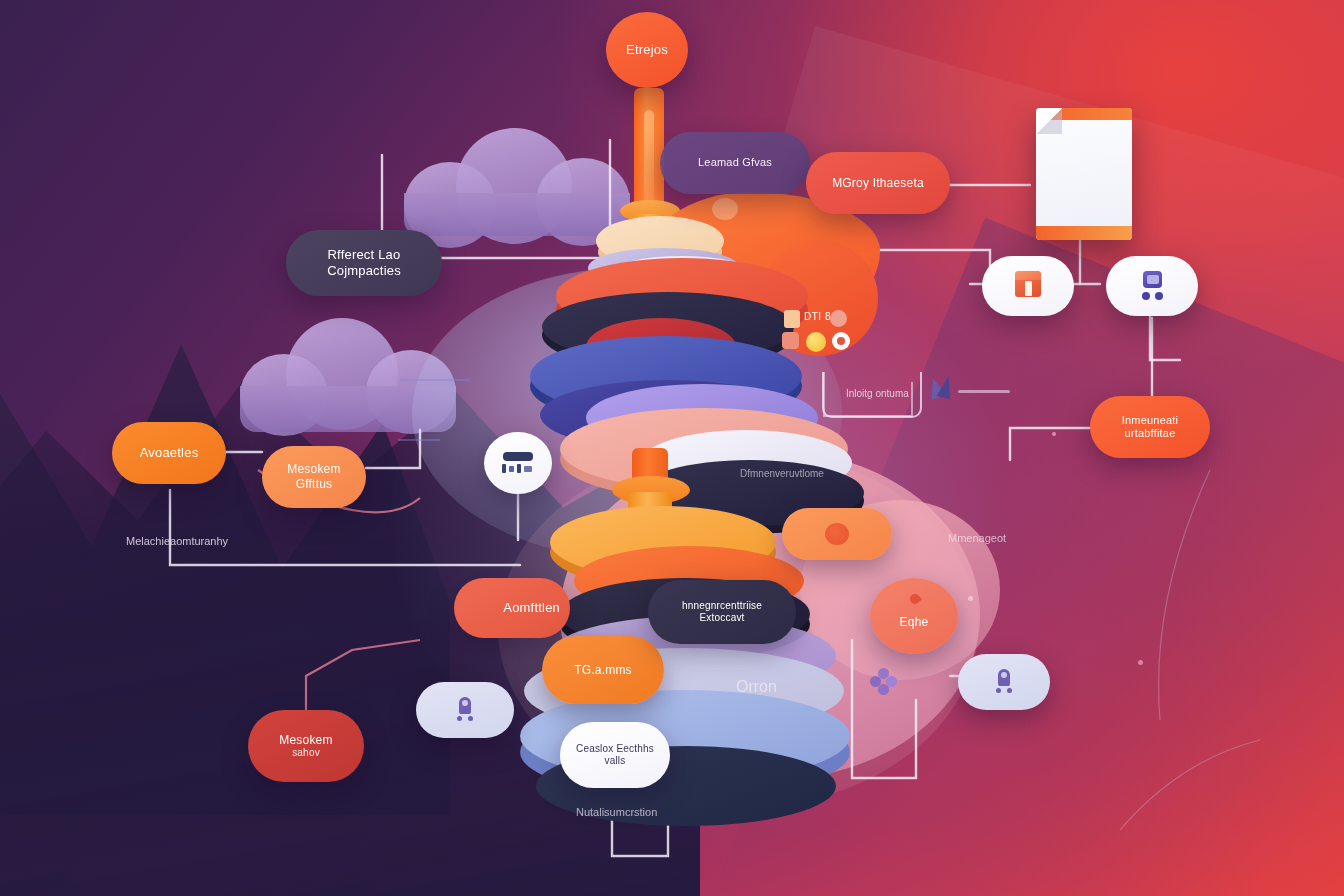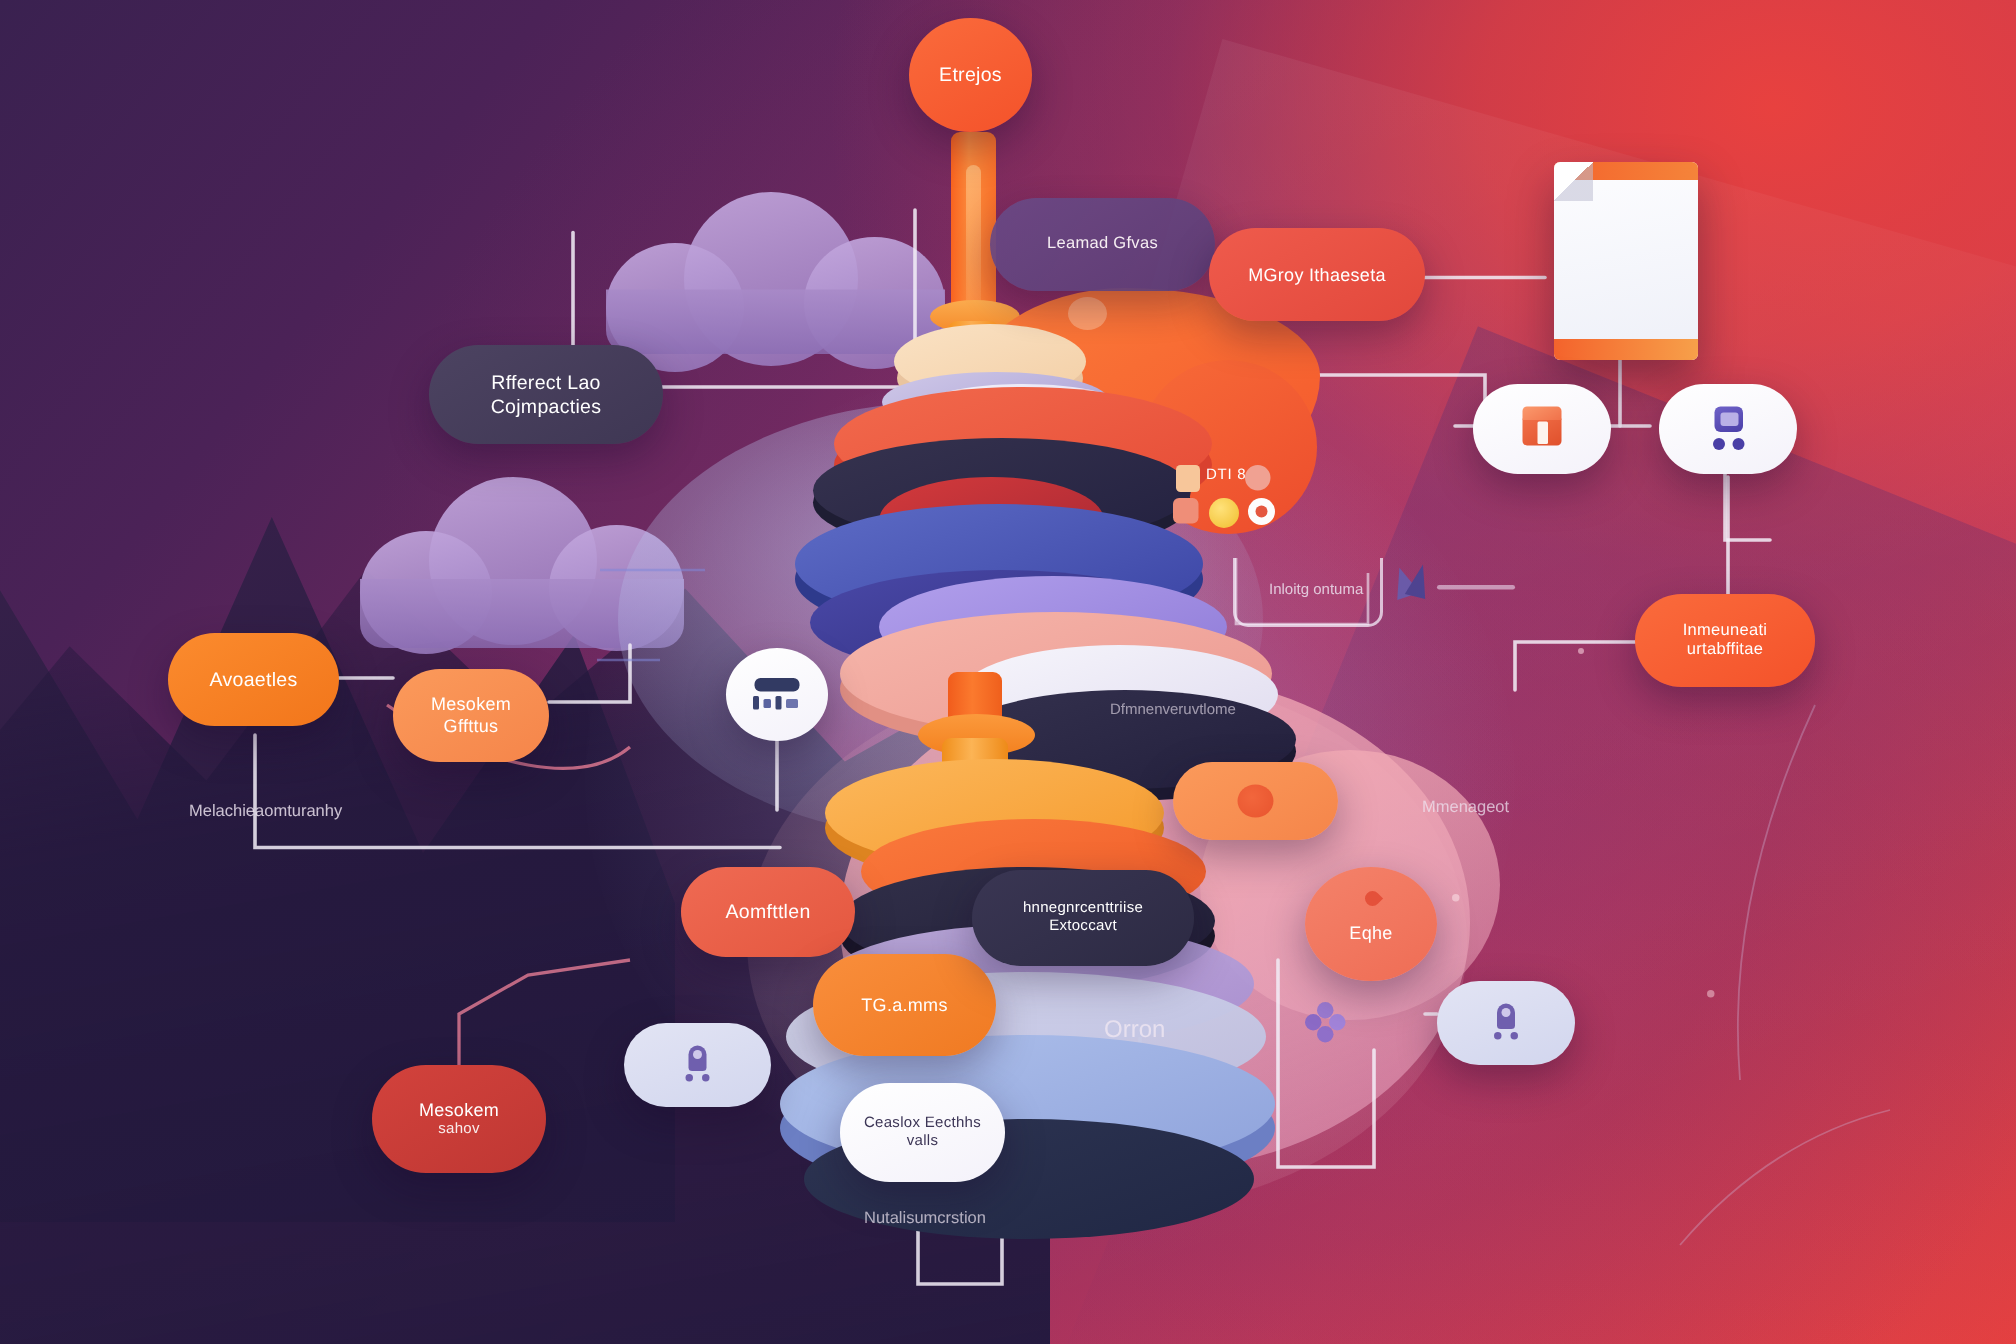--- a/index.html
+++ b/index.html
@@ -323,21 +323,21 @@
       <span style="position:absolute;left:8px;top:16px;width:5px;height:6px;border-radius:1px;background:#5a63a0;"></span>
       <span style="position:absolute;left:16px;top:14px;width:4px;height:9px;border-radius:1px;background:#3a4370;"></span>
       <span style="position:absolute;left:23px;top:16px;width:8px;height:6px;border-radius:1px;background:#6d74ad;"></span>
     </span>
   </div>
 
   <div class="node pill n-orange-l" style="left:782px;top:508px;width:110px;height:52px;">
     <span style="width:24px;height:22px;border-radius:50%;background:radial-gradient(circle at 40% 38%, #f2663c, #e8542e);display:block;"></span>
   </div>
 
-  <div class="node pill n-red" style="left:454px;top:578px;width:116px;height:60px;font-size:13px;">
+  <div class="node pill n-red" style="left:454px;top:578px;width:116px;height:60px;font-size:13px;justify-content:flex-end;">
     <span class="lbl">Aomfttlen</span>
   </div>
 
   <div class="node pill n-orange-d" style="left:542px;top:636px;width:122px;height:68px;font-size:12px;">
     <span class="lbl">TG.a.mms</span>
   </div>
 
   <div class="node pill n-navy" style="left:648px;top:580px;width:148px;height:64px;font-size:10px;flex-direction:column;">
     <span class="lbl">hnnegnrcenttriise</span>
     <span class="lbl">Extoccavt</span>

